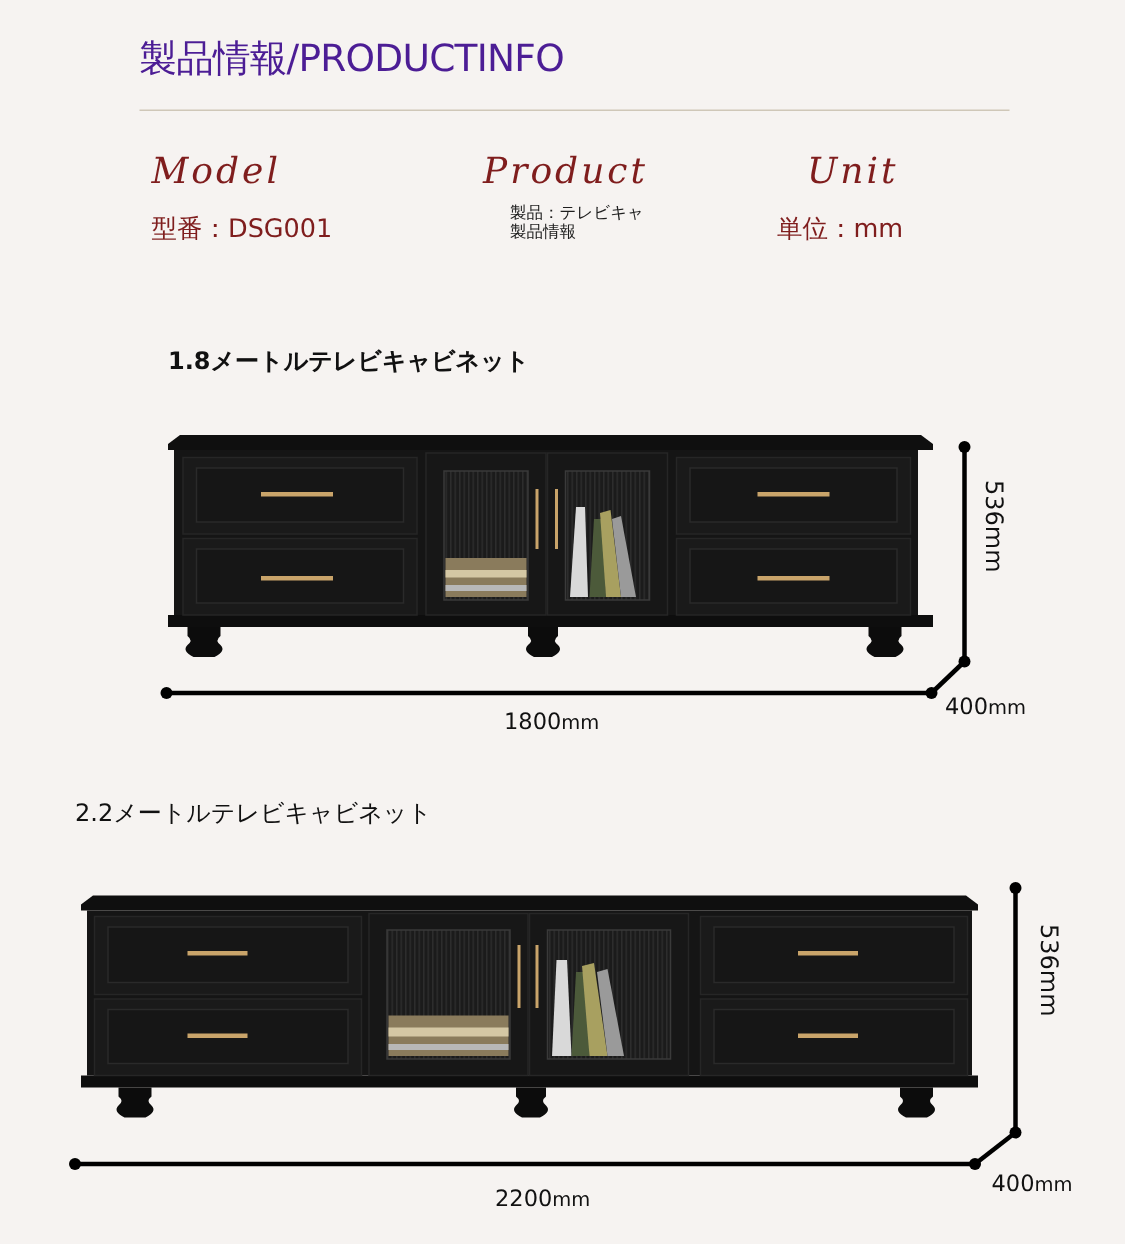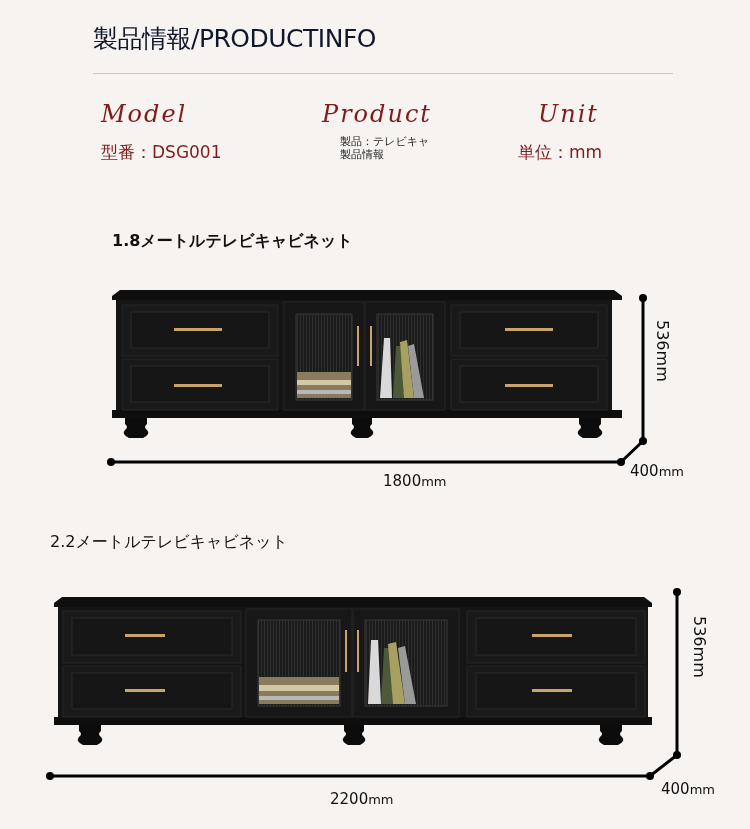--- a/index.html
+++ b/index.html
@@ -4,21 +4,21 @@
 <style>
   html, body { margin: 0; padding: 0; }
   body {
     width: 750px; height: 829px; overflow: hidden;
     background: #f6f3f1;
     font-family: "DejaVu Sans", sans-serif;
     color: #1a1a1a;
     position: relative;
   }
   .abs { position: absolute; }
-  .page-title { left: 93px; top: 22px; font-size: 25px; letter-spacing: -0.5px; color: #0f172a; }
+  .page-title { left: 93px; top: 22px; font-size: 25px; letter-spacing: -0.5px; color: #4c1d95; }
   .divider { left: 93px; top: 73px; width: 580px; height: 1px; background: #cfc7b8; }
   .spec-head { font-family: "DejaVu Serif", serif; font-size: 24px; letter-spacing: 2px; color: #7f1d1d; font-style: italic; }
   .spec-val { font-size: 17px; color: #7f1d1d; }
   .spec-small { font-size: 11px; line-height: 13px; color: #1e1e1e; width: 110px; }
   .sec-title { font-size: 16px; color: #111; }
   .dim-text { font-size: 15px; color: #111; }
   .dim-text .u { font-size: 13px; }
   .vert { writing-mode: vertical-rl; font-size: 16px; color: #111; }
   svg { position: absolute; left: 0; top: 0; }
 </style>
@@ -91,21 +91,21 @@
     <line x1="111" y1="462" x2="621" y2="462" stroke="#000" stroke-width="3"></line>
     <circle cx="111" cy="462" r="4" fill="#000"></circle>
     <circle cx="621" cy="462" r="4" fill="#000"></circle>
     <line x1="621" y1="462" x2="643" y2="441" stroke="#000" stroke-width="3"></line>
     <circle cx="643" cy="441" r="4" fill="#000"></circle>
     <line x1="643" y1="441" x2="643" y2="298" stroke="#000" stroke-width="3"></line>
     <circle cx="643" cy="298" r="4" fill="#000"></circle>
   </g>
 </svg>
 
-<div class="abs dim-text" style="left:336px;top:472px;margin-left:47px;"><span>1800</span><span class="u">mm</span></div>
+<div class="abs dim-text" style="left:336px;top:472px;"><span>1800</span><span class="u">mm</span></div>
 <div class="abs vert" style="left:653px;top:320px;">536mm</div>
 <div class="abs dim-text" style="left:630px;top:462px;"><span>400</span><span class="u">mm</span></div>
 
 <div class="abs sec-title" style="left:50px;top:532px;">2.2メートルテレビキャビネット</div>
 
 <svg width="750" height="829">
   <polygon points="54,603 62,597 644,597 652,603 652,607 54,607" fill="#0f0f0f"></polygon>
   <rect x="58" y="607" width="590" height="110" fill="#151515"></rect>
   <rect x="54" y="717" width="598" height="8" fill="#0e0e0e"></rect>
 

